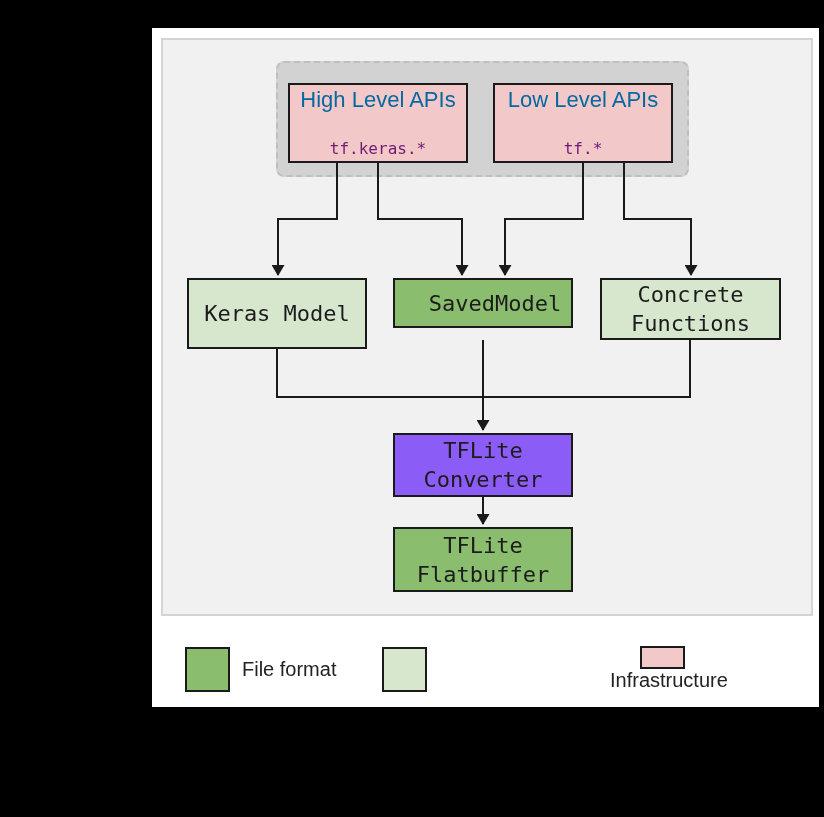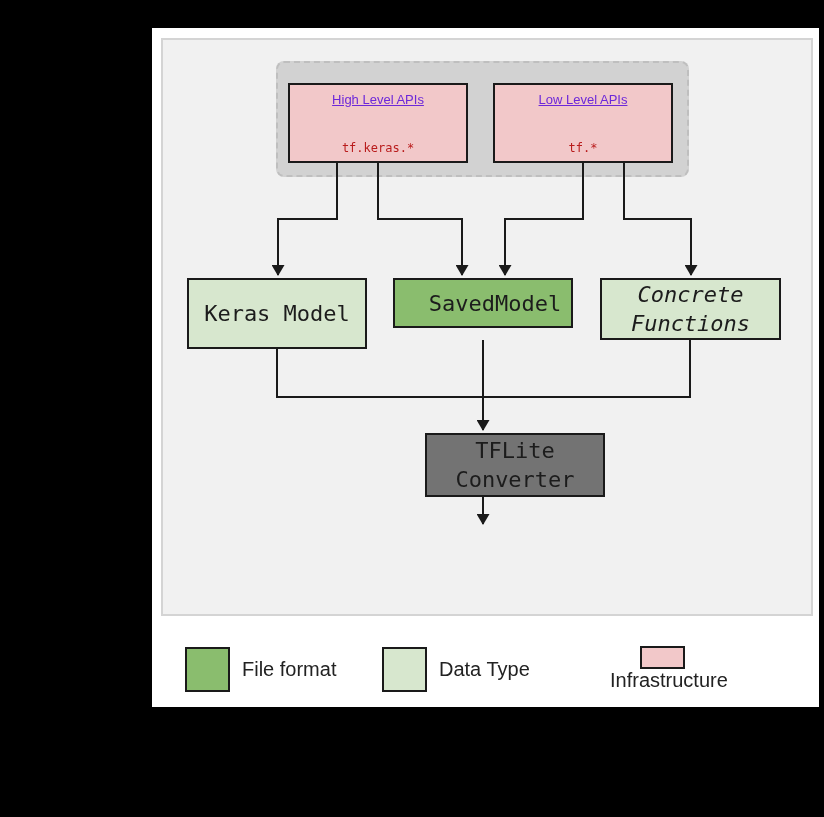--- a/index.html
+++ b/index.html
@@ -7,30 +7,30 @@
          font-family:"Liberation Sans", sans-serif;}
   .canvas{position:absolute;left:152px;top:28px;width:667px;height:679px;background:#ffffff;}
   .panel{position:absolute;left:9px;top:10px;width:648px;height:574px;
          border:2px solid #d4d4d4;background:#f1f1f1;}
   .api-group{position:absolute;left:124px;top:33px;width:413px;height:116px;
              border:2px dashed #bfbfbf;border-radius:8px;background:#d2d2d2;box-sizing:border-box;}
   .wires{position:absolute;left:0;top:0;width:667px;height:679px;pointer-events:none;}
   .node{position:absolute;border:2.5px solid #1a1a1a;box-sizing:border-box;
         display:flex;flex-direction:column;align-items:center;justify-content:center;
         text-align:center;}
-  .node-title{font-size:13px;color:#6d28d9;line-height:25px;text-decoration:underline;}
+  .node-title{font-size:22px;color:#0369a1;line-height:25px;}
   .mono{font-family:"DejaVu Sans Mono", monospace;}
-  .node-sub{font-size:12px;color:#b91c1c;line-height:23px;margin-top:25px;}
+  .node-sub{font-size:16px;color:#701a75;line-height:23px;margin-top:25px;}
   .node-label{font-family:"DejaVu Sans Mono", monospace;font-size:22px;color:#1c1c1c;
               line-height:29px;padding:0 2px;}
   .n-high{left:136px;top:55px;width:180px;height:80px;}
   .n-low{left:341px;top:55px;width:180px;height:80px;}
   .n-keras{left:35px;top:250px;width:180px;height:71px;}
   .n-saved{left:241px;top:250px;width:180px;height:50px;padding-left:24px;}
-  .n-concrete{left:448px;top:250px;width:181px;height:62px;font-style:italic;}
+  .n-concrete{left:448px;top:250px;width:181px;height:62px;}
   .n-converter{left:241px;top:405px;width:180px;height:64px;}
   .n-flatbuffer{left:241px;top:499px;width:180px;height:65px;}
   .legend{position:absolute;left:0;top:618px;width:667px;height:46px;}
   .legend-item{position:absolute;display:flex;align-items:center;height:46px;}
   .li-1{left:33px;} .li-2{left:230px;} .li-3{left:446px;flex-direction:column;}
   .swatch{width:45px;height:45px;border:2.5px solid #1a1a1a;box-sizing:border-box;}
   .legend-label{margin-left:12px;font-size:20px;color:#222222;white-space:nowrap;}
 </style>
 </head>
 <body>
@@ -74,33 +74,35 @@
     </div>
 
     <div class="node n-saved" style="background: rgb(138, 189, 110);">
       <div class="node-label">SavedModel</div>
     </div>
 
     <div class="node n-concrete" style="background: rgb(215, 231, 206);">
       <div class="node-label">Concrete Functions</div>
     </div>
 
-    <div class="node n-converter" style="background: #737373; margin-left: 32px;">
+    <div class="node n-converter" style="background: #8b5cf6;">
       <div class="node-label">TFLite Converter</div>
     </div>
 
+    <div class="node n-flatbuffer" style="background: rgb(138, 189, 110);">
+      <div class="node-label">TFLite Flatbuffer</div>
+    </div>
 
     <div class="legend">
       <div class="legend-item li-1">
         <div class="swatch" style="background: rgb(138, 189, 110);"></div>
         <div class="legend-label">File format</div>
       </div>
       <div class="legend-item li-2">
         <div class="swatch" style="background: rgb(215, 231, 206);"></div>
-        <div class="legend-label">Data Type</div>
       </div>
       <div class="legend-item li-3">
         <div class="swatch" style="background: rgb(242, 200, 201);"></div>
         <div class="legend-label">Infrastructure</div>
       </div>
     </div>
 
   </div>
 </div>
 

